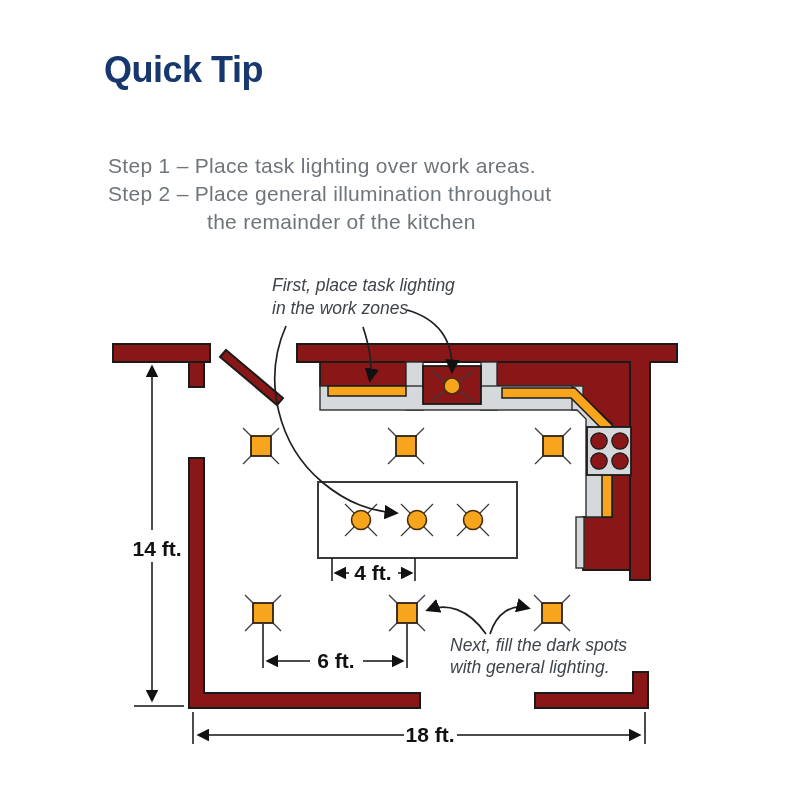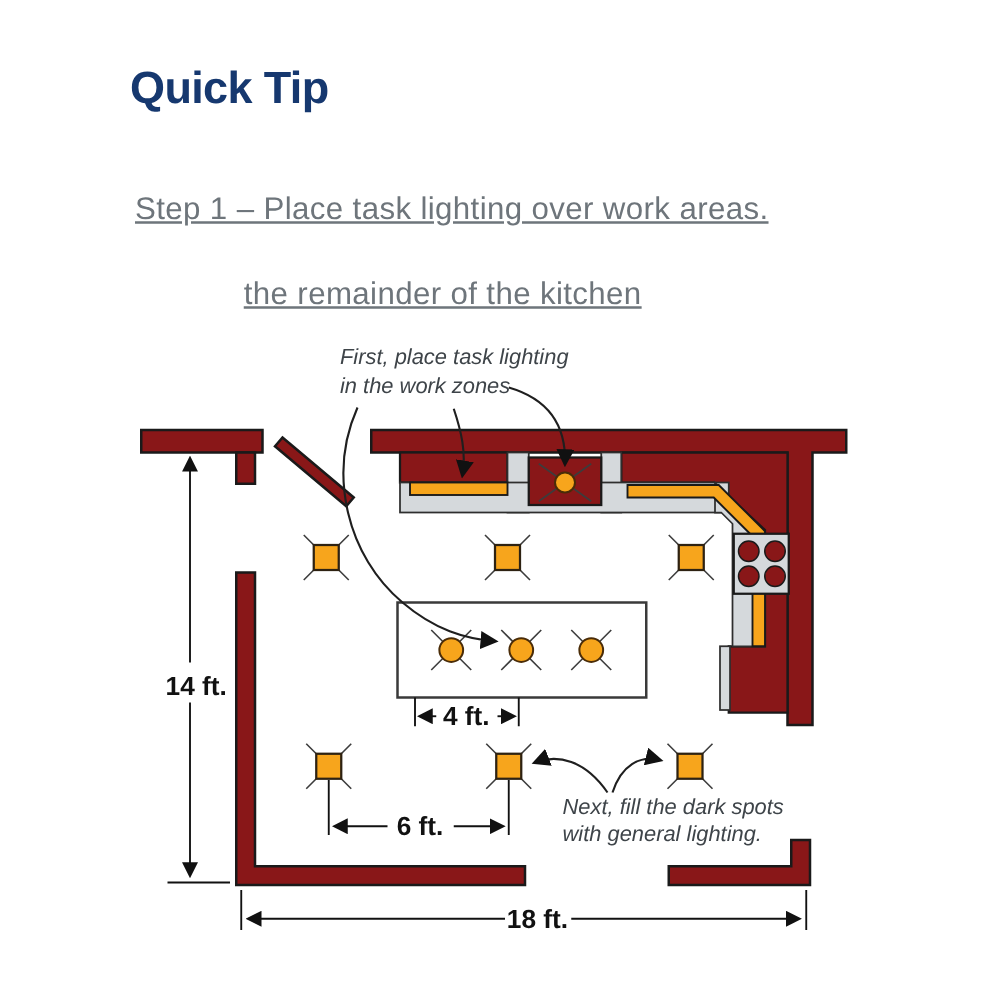--- a/index.html
+++ b/index.html
@@ -2,25 +2,25 @@
 <html style="--brand_navy: #16386F; --text_gray: #6E757B; --wall_red: #891718; --light_orange: #F7A51C; --counter_gray: #D5D9DC;"><head>
 <meta charset="utf-8">
 <style>
   html,body{margin:0;padding:0;background:#ffffff;}
   #page{position:relative;width:712px;height:800px;background:#fff;overflow:hidden;
         font-family:"Liberation Sans",sans-serif;}
   .hdr-title{position:absolute;left:104px;top:52px;font-size:36px;font-weight:bold;
              letter-spacing:-0.5px;color:var(--brand_navy,#16386F);line-height:1;}
   .hdr-sub{position:absolute;left:107px;top:112px;font-size:24px;font-weight:bold;
            letter-spacing:0.8px;color:var(--text_gray,#6E757B);line-height:1;}
-  .step{position:absolute;left:108px;font-size:25px;color:var(--text_gray,#6E757B);
-        letter-spacing:0.3px;line-height:1;text-decoration:underline;}
+  .step{position:absolute;left:108px;font-size:21px;color:var(--text_gray,#6E757B);
+        letter-spacing:0.3px;line-height:1;}
   .step1{top:155px;}
   .step2a{top:183px;}
-  .step2b{top:211px;left:195px;margin-top:12px;}
+  .step2b{top:211px;left:207px;}
   svg{position:absolute;left:0;top:0;}
   .wall{fill:var(--wall_red,#891718);stroke:#1a1a1a;stroke-width:2;stroke-linejoin:miter;}
   .cab{fill:var(--wall_red,#891718);stroke:#1a1a1a;stroke-width:1.8;}
   .counter{fill:var(--counter_gray,#D5D9DC);stroke:#2e2e2e;stroke-width:1.4;}
   .strip{fill:var(--light_orange,#F7A51C);stroke:#1a1a1a;stroke-width:1.5;}
   .island{fill:#ffffff;stroke:#3a3a3a;stroke-width:2;}
   .stove{fill:var(--counter_gray,#D5D9DC);stroke:#1a1a1a;stroke-width:1.8;}
   .burner{fill:var(--wall_red,#891718);stroke:#1a1a1a;stroke-width:1.2;}
   .sq-fix{fill:var(--light_orange,#F7A51C);stroke:#2e2212;stroke-width:1.8;}
   .rnd-fix{fill:var(--light_orange,#F7A51C);stroke:#4a2c08;stroke-width:1.6;}
@@ -33,20 +33,21 @@
   .note{font-family:"Liberation Sans",sans-serif;font-size:17.5px;font-style:italic;
         fill:#3E4449;}
 </style>
 </head>
 <body>
 
 <div id="page">
 
   <div class="hdr-title">Quick Tip</div>
   <div class="step step1">Step 1 – Place task lighting over work areas.</div>
+  <div class="step step2a">Step 2 – Place general illumination throughout</div>
   <div class="step step2b">the remainder of the kitchen</div>
 
   <svg width="800" height="800" viewBox="0 0 800 800">
     <defs>
       <marker id="ah" viewBox="0 0 10 10" refX="8" refY="5" markerWidth="8.5" markerHeight="8.5" orient="auto-start-reverse">
         <path d="M0,0 L10,5 L0,10 z" fill="#111"></path>
       </marker>
       <g id="sq-light">
         <line class="ray" x1="-10" y1="-10" x2="-18" y2="-18"></line>
         <line class="ray" x1="10" y1="-10" x2="18" y2="-18"></line>

